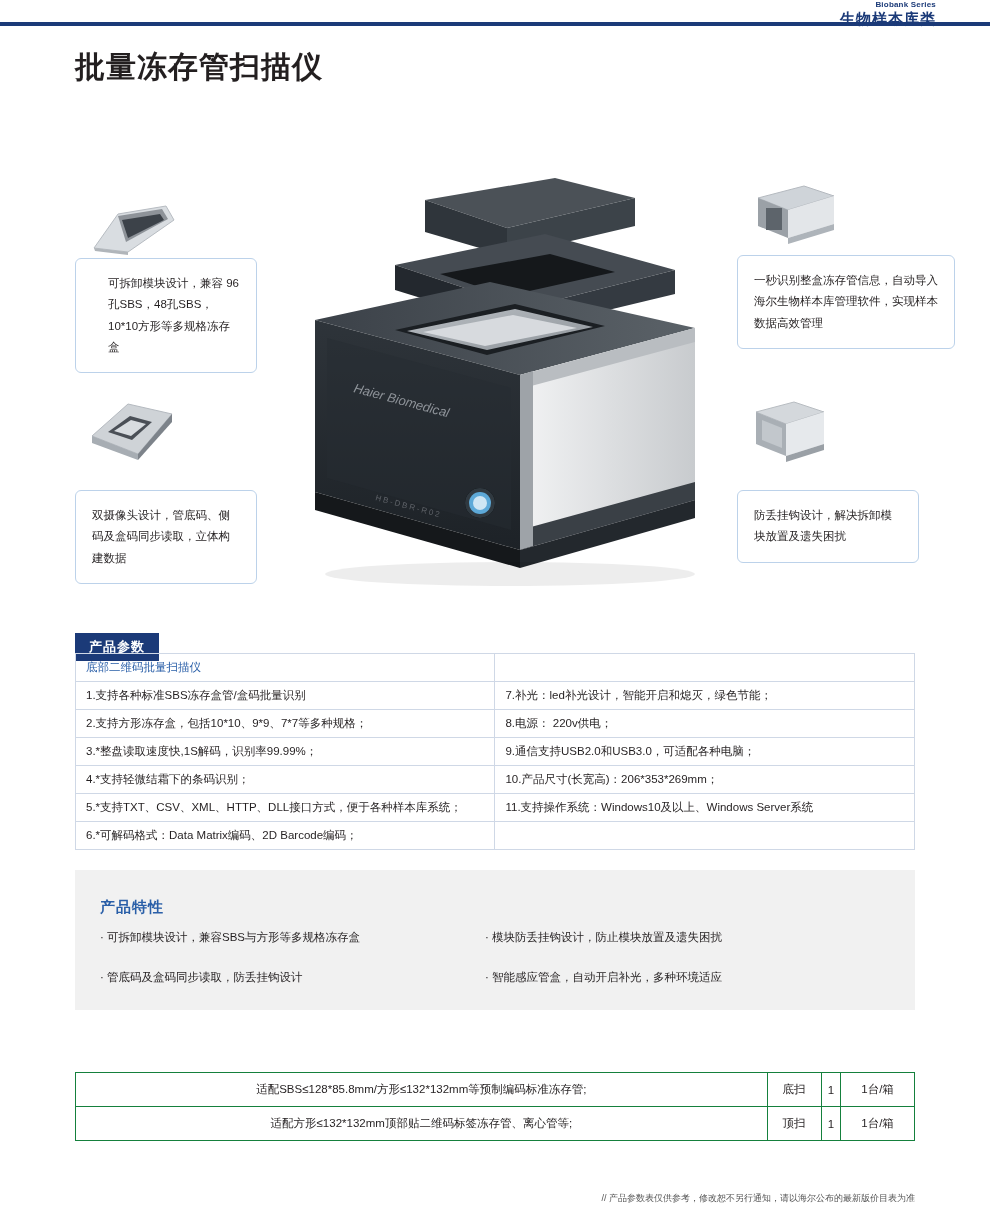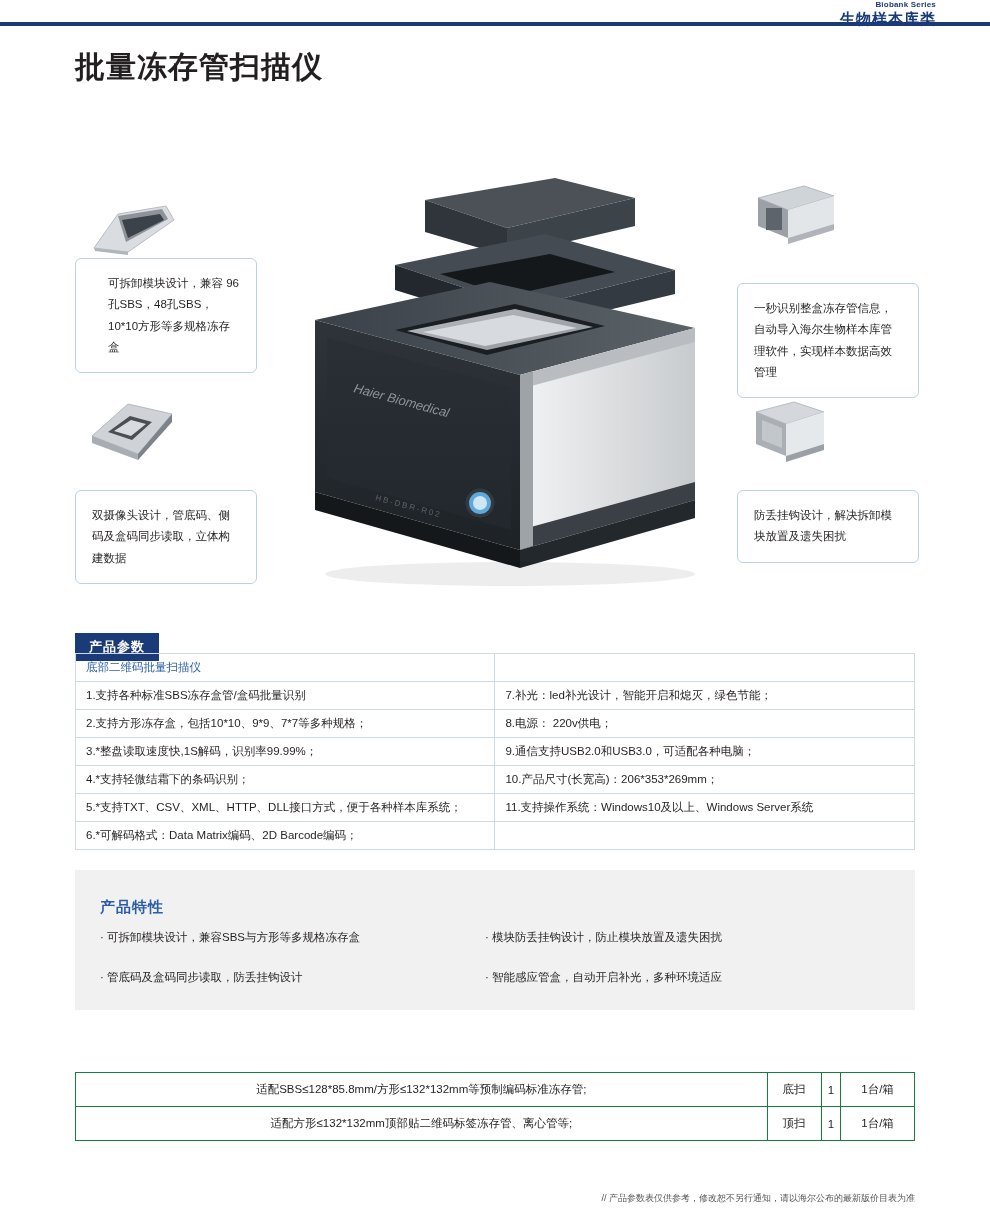--- a/index.html
+++ b/index.html
@@ -54,21 +54,21 @@
     border:1px solid #bcd2ea;
     border-radius:6px;
     background:#fff;
     padding:14px 16px;
     font-size:11.5px;
     line-height:1.85;
     color:#231f20;
   }
   .fb-tl { left:75px; top:108px; width:182px;padding-left:32px; }
   .fb-bl { left:75px; top:340px; width:182px; }
-  .fb-tr { left:737px; top:105px; width:182px;margin-top:28px; }
+  .fb-tr { left:737px; top:105px; width:218px; }
   .fb-br { left:737px; top:340px; width:182px; }
 
   
   .thumb { position:absolute; }
   .thumb-tl { left:88px; top:48px; }
   .thumb-bl { left:88px; top:248px; }
   .thumb-tr { left:748px; top:30px; }
   .thumb-br { left:748px; top:248px; }
 
   

